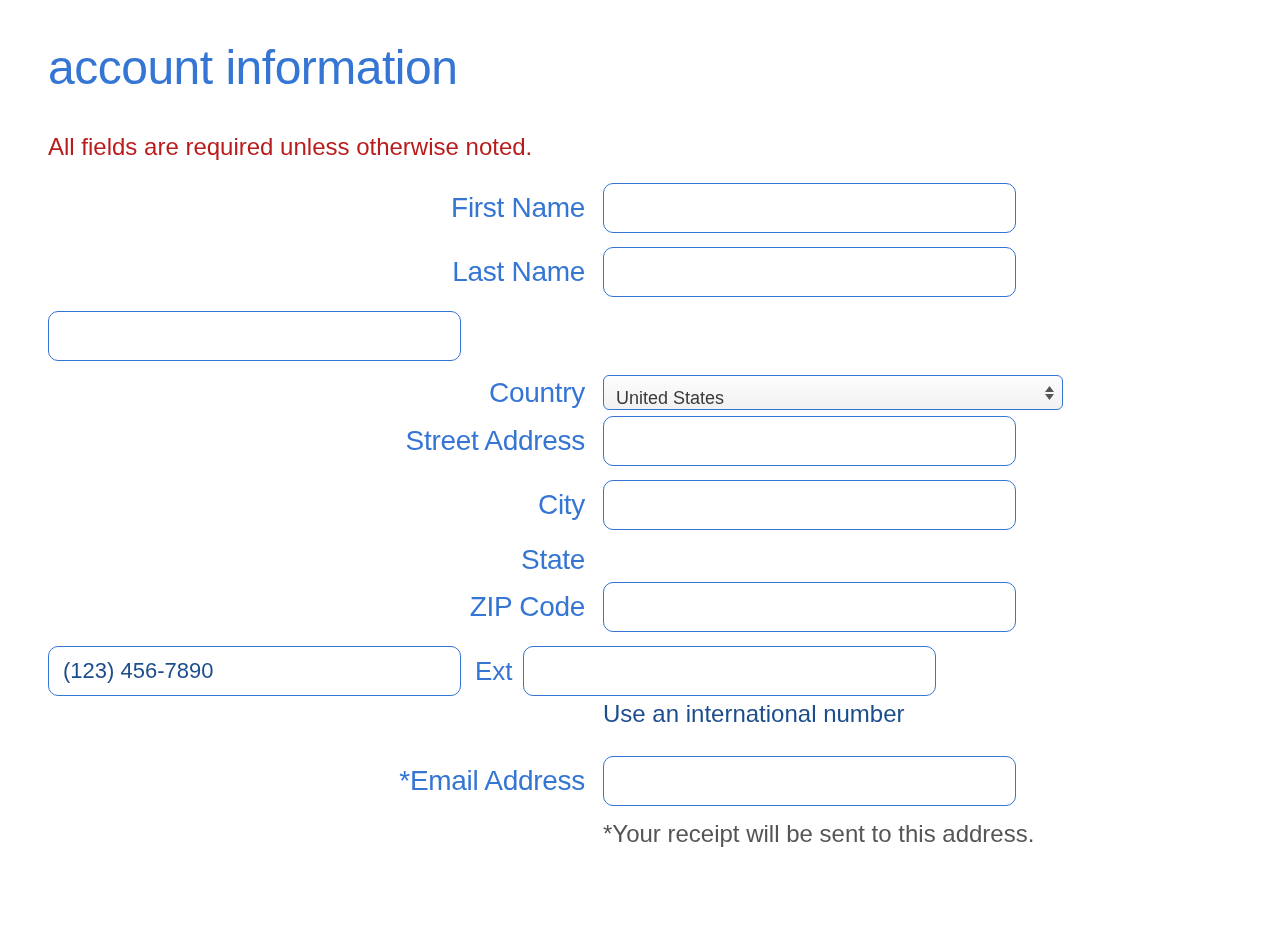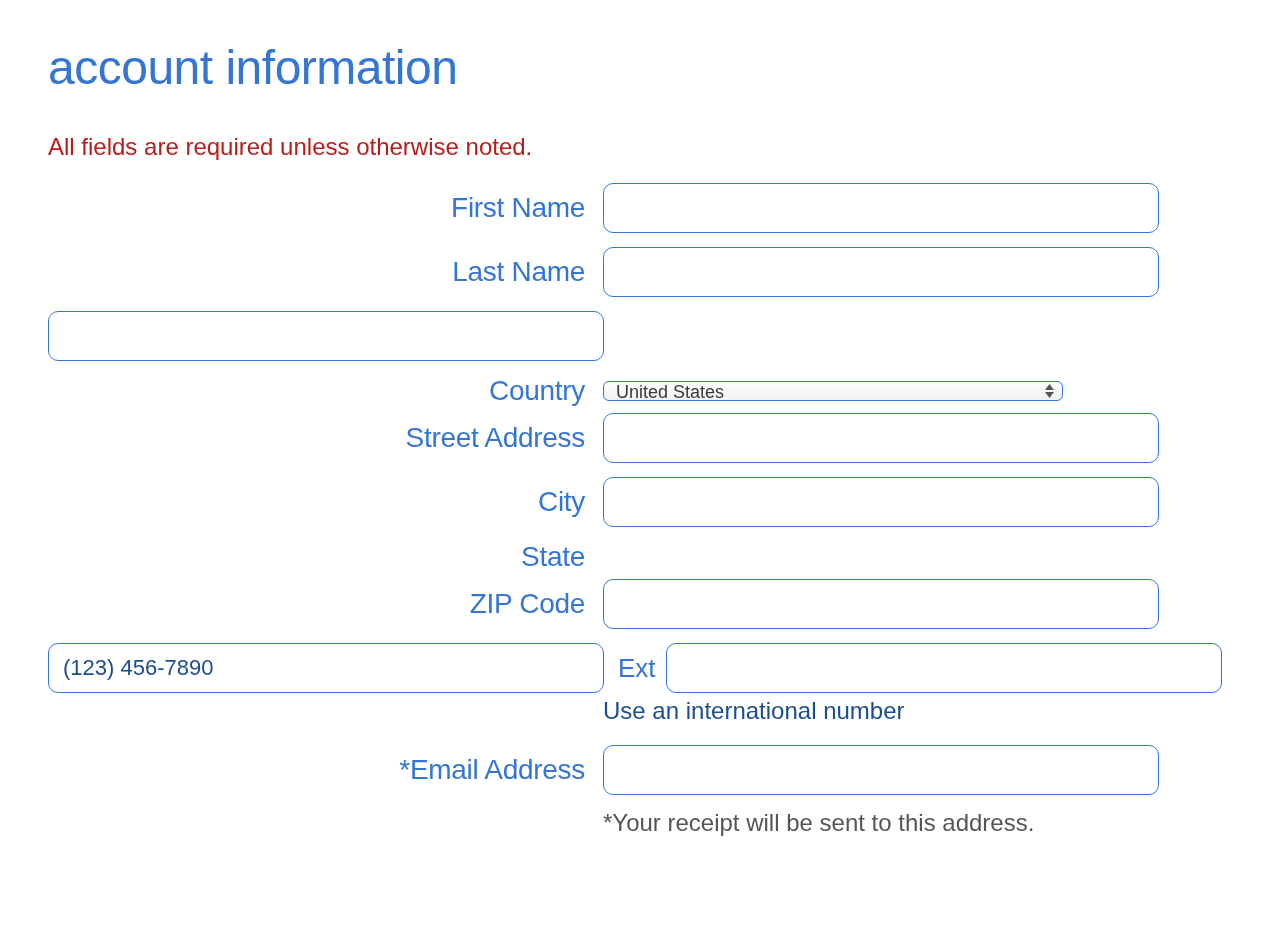--- a/index.html
+++ b/index.html
@@ -47,21 +47,21 @@
       color: #9aa23a;
       font-size: 22px;
     }
     .input-col {
       flex: 1;
       display: flex;
       align-items: center;
       gap: 10px;
     }
     input[type="text"], .text-field {
-      width: 556px;
+      width: 413px;
       height: 50px;
       border: 1.5px solid #3575d3;
       border-radius: 10px;
       padding: 8px 14px;
       font-size: 22px;
       font-weight: 400;
       color: #1c4d8c;
       background: #fff;
       outline: none;
       font-family: inherit;
@@ -84,44 +84,44 @@
     }
     .ext-label {
       color: #3575d3;
       font-size: 26px;
       font-weight: 300;
       margin-left: 4px;
     }
     .link-row {
       margin-left: 555px;
       margin-top: -2px;
-      margin-bottom: 20px;
+      margin-bottom: 28px;
     }
     .link-text {
       color: #1c4d8c;
       font-size: 24px;
       font-weight: 400;
       cursor: pointer;
     }
     .foot-note {
       margin-left: 555px;
       color: #555;
       font-size: 24px;
       font-weight: 300;
       margin-top: 8px;
     }
     
     .select-wrap {
       position: relative;
       border: 1.5px solid #3575d3;
       border-radius: 6px;
       background: linear-gradient(#fdfdfd, #f1f1f1);
-      height: 20px;
-      display: flex;
-      align-items: flex-start;
+      height: 35px;
+      display: flex;
+      align-items: flex-end;
       padding: 0 12px 0 12px;
       cursor: default;
     }
     .select-wide { width: 460px; }
     .select-mid { width: 330px; }
     .select-text {
       color: #3a3a3a;
       font-size: 18px;
       font-weight: 500;
       font-family: inherit;

